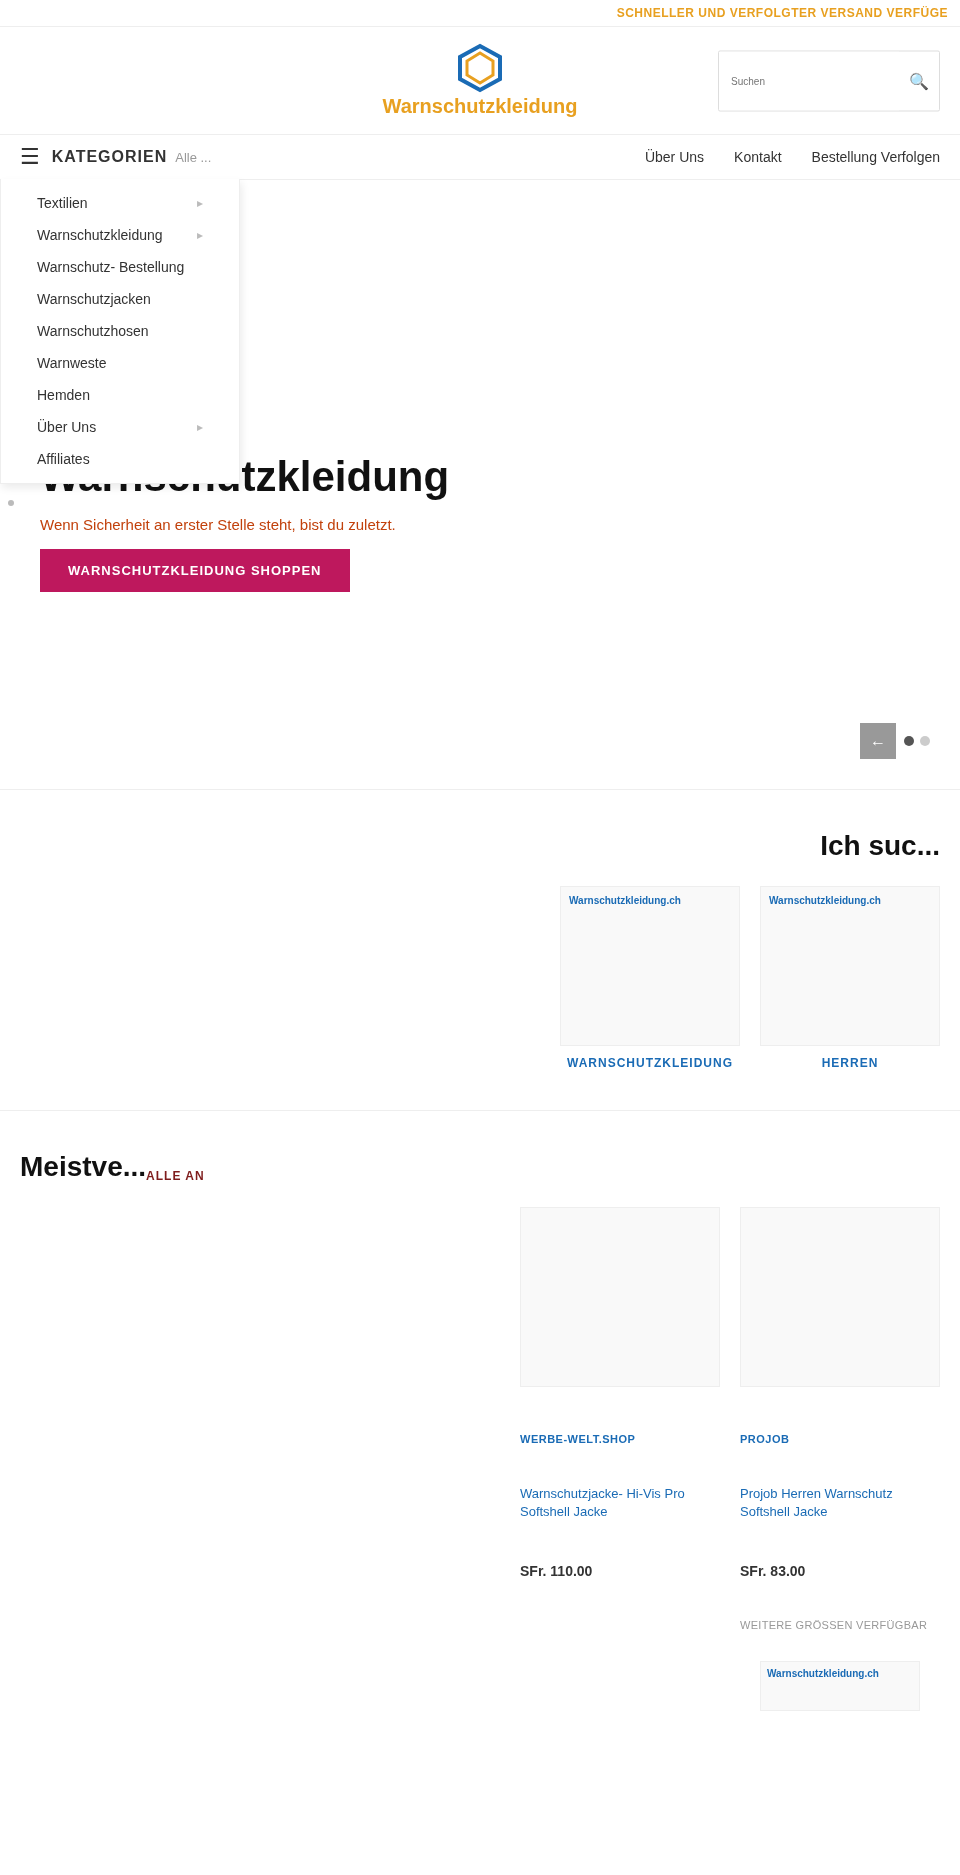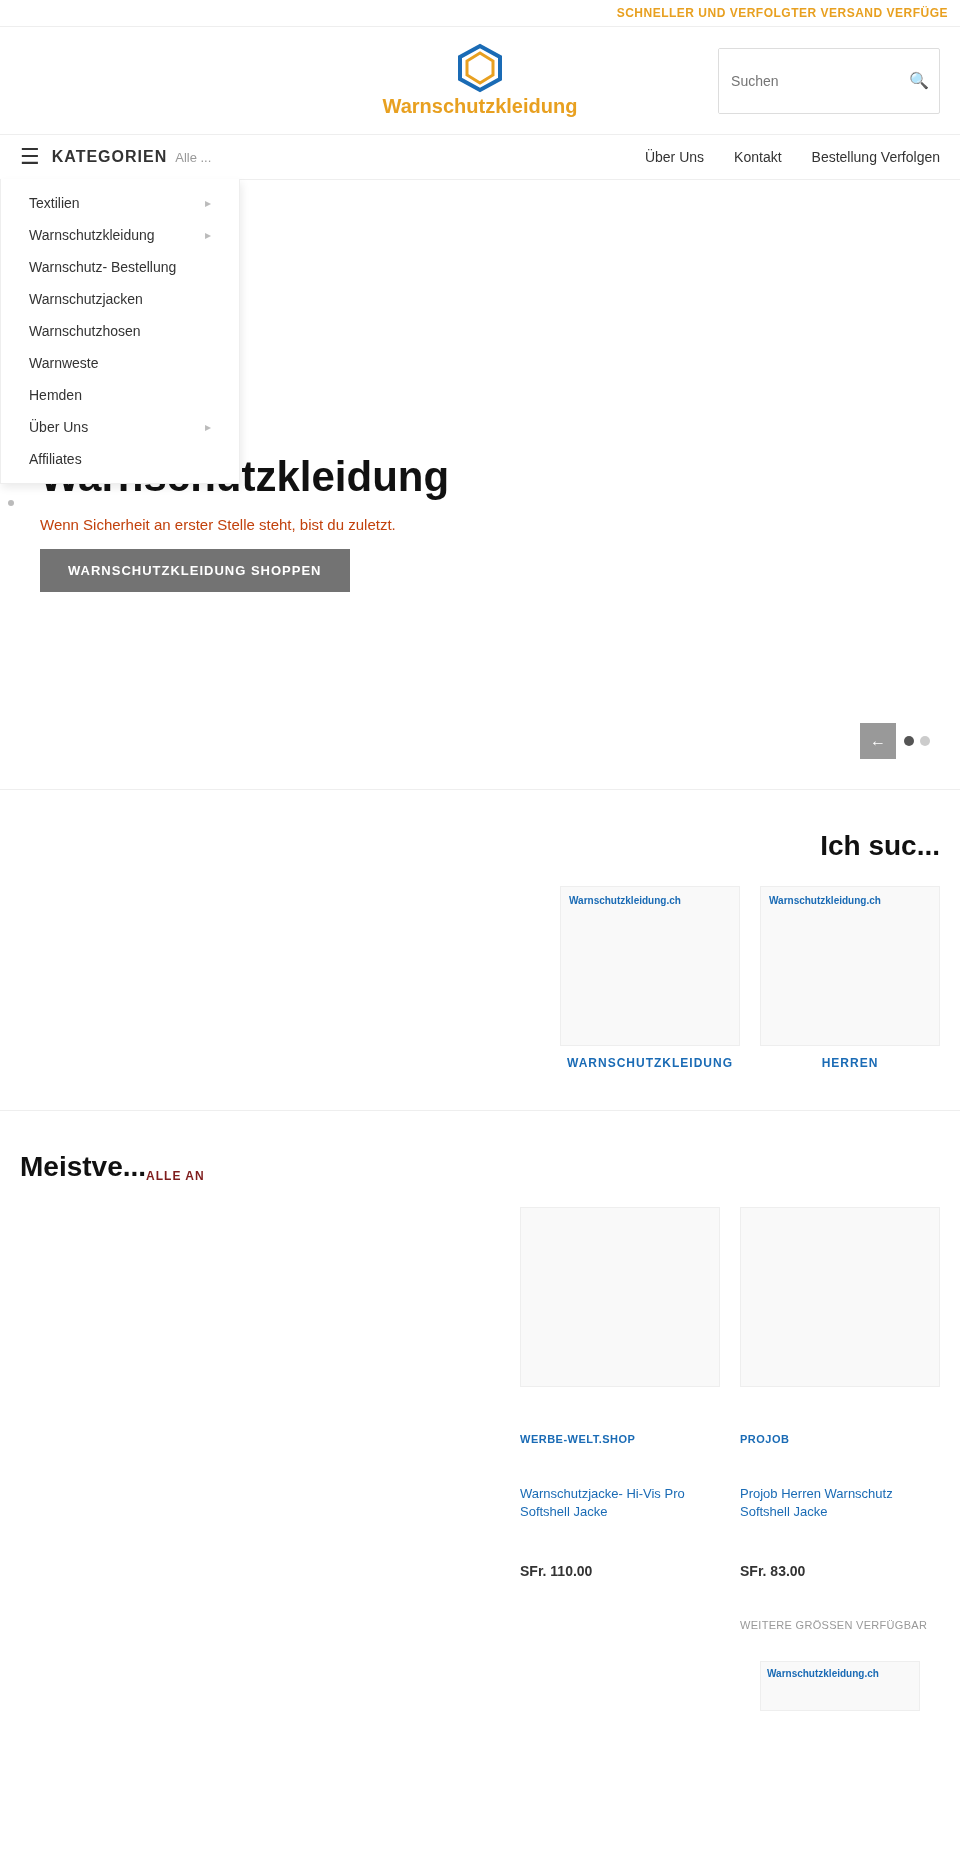--- a/index.html
+++ b/index.html
@@ -49,21 +49,21 @@
       display: flex;
       align-items: center;
       border: 1px solid #ddd;
       border-radius: 2px;
       overflow: hidden;
     }
     .search-input {
       border: none;
       outline: none;
       padding: 24px 12px;
-      font-size: 14px;
+      font-size: 10px;
       color: #999;
       width: 180px;
     }
     .search-btn {
       background: #fff;
       border: none;
       padding: 8px 10px;
       cursor: pointer;
       color: #e8a020;
       font-size: 16px;
@@ -113,21 +113,21 @@
     
     .dropdown-overlay {
       position: absolute;
       top: 100%;
       left: 0;
       background: #fff;
       border: 1px solid #eee;
       border-top: none;
       min-width: 240px;
       z-index: 200;
-      padding: 8px 8px;
+      padding: 8px 16px;
       box-shadow: 2px 4px 8px rgba(0,0,0,0.08);
     }
     .dropdown-item {
       display: flex;
       align-items: center;
       justify-content: space-between;
       padding: 8px 20px;
       font-size: 14px;
       color: #333;
       cursor: pointer;
@@ -169,21 +169,21 @@
       margin-bottom: 16px;
       line-height: 1.1;
     }
     .hero-subtitle {
       font-size: 15px;
       color: #c2410c;
       margin-bottom: 16px;
     }
     .hero-btn {
       display: inline-block;
-      background: #737373;
+      background: #be185d;
       color: #fff;
       font-size: 13px;
       font-weight: bold;
       letter-spacing: 1px;
       padding: 14px 28px;
       border: none;
       cursor: pointer;
       text-transform: uppercase;
       width: fit-content;
     }

